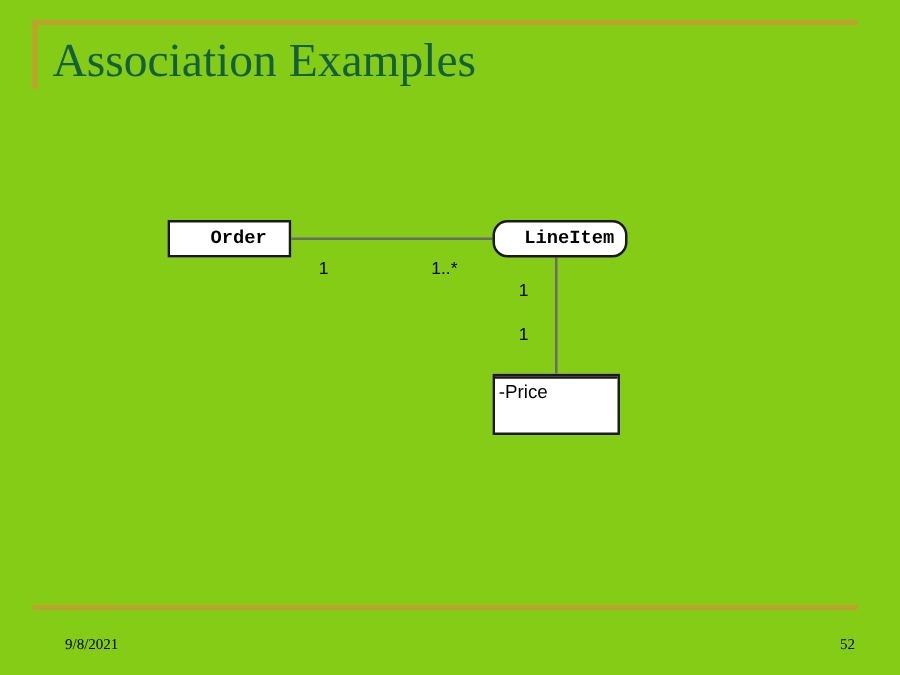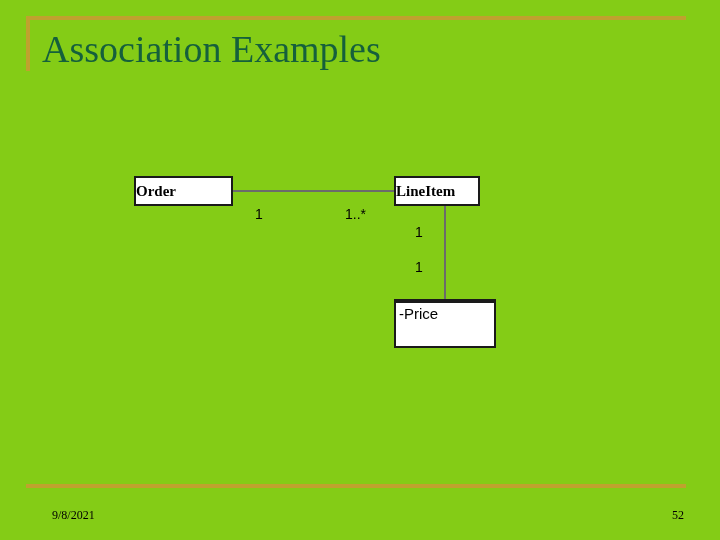--- a/index.html
+++ b/index.html
@@ -62,48 +62,49 @@
     height: 470px;
   }
 
   .uml-box {
     position: absolute;
     border: 2px solid #1a1a1a;
     background: #ffffff;
     box-sizing: border-box;
   }
   .uml-name {
-    font-family: Liberation Serif, serif;
+    font-family: Liberation Mono, monospace;
     font-size: 15px;
     font-weight: bold;
     color: #000000;
-    text-align: left;
+    text-align: center;
     line-height: 26px;
     white-space: nowrap;
+    padding-left: 15px;
   }
   .uml-attr {
     font-family: "Liberation Sans", sans-serif;
     font-size: 15px;
     font-weight: normal;
     color: #000000;
     text-align: left;
     line-height: 22px;
     padding-left: 3px;
     white-space: nowrap;
   }
   .uml-divider {
     border-top: 2px solid #1a1a1a;
   }
 
   
   #box-order {
     left: 134px; top: 176px; width: 99px; height: 30px;
   }
   #box-lineitem {
-    left: 394px; top: 176px; width: 86px; height: 30px;
+    left: 394px; top: 176px; width: 108px; height: 30px; border-radius: 12px;
   }
   #box-catalogitem {
     left: 394px; top: 299px; width: 102px; height: 49px;
   }
 
   
   .assoc-line-h {
     position: absolute;
     background: #6b6b6b;
     height: 2px;

